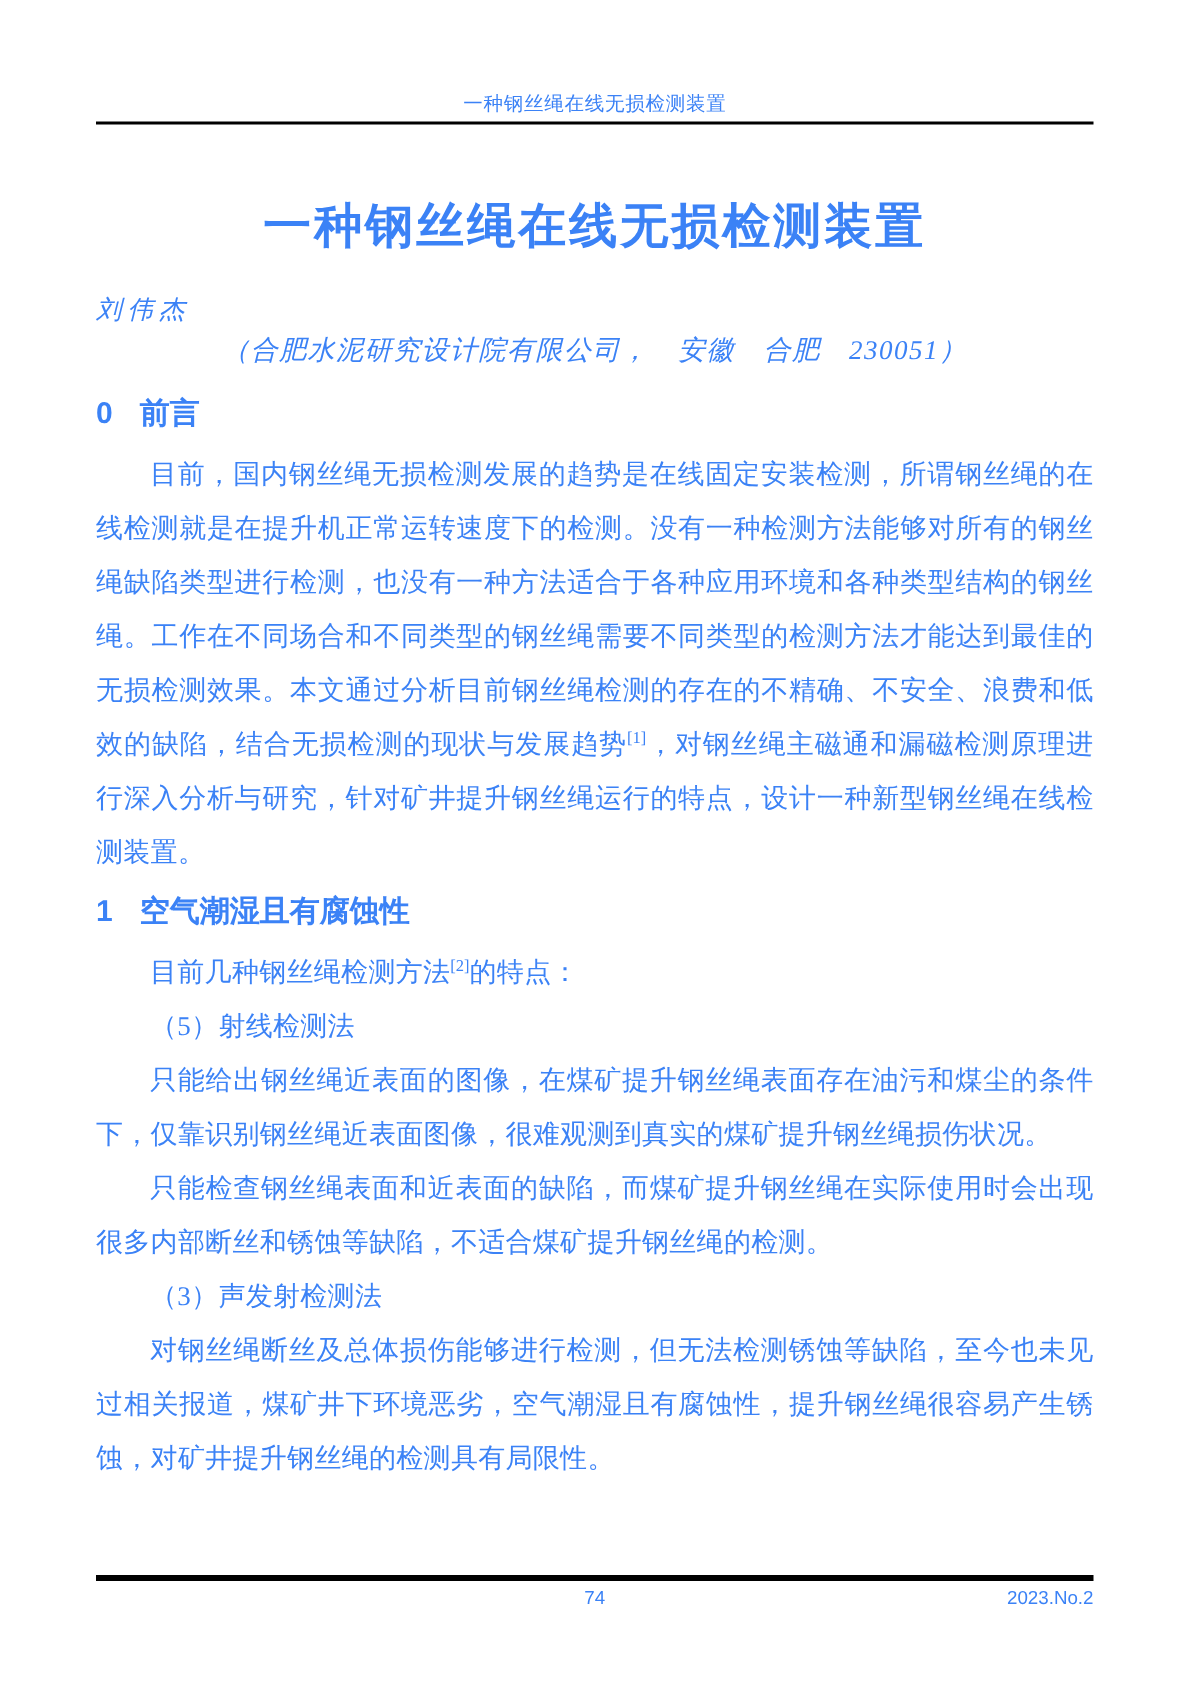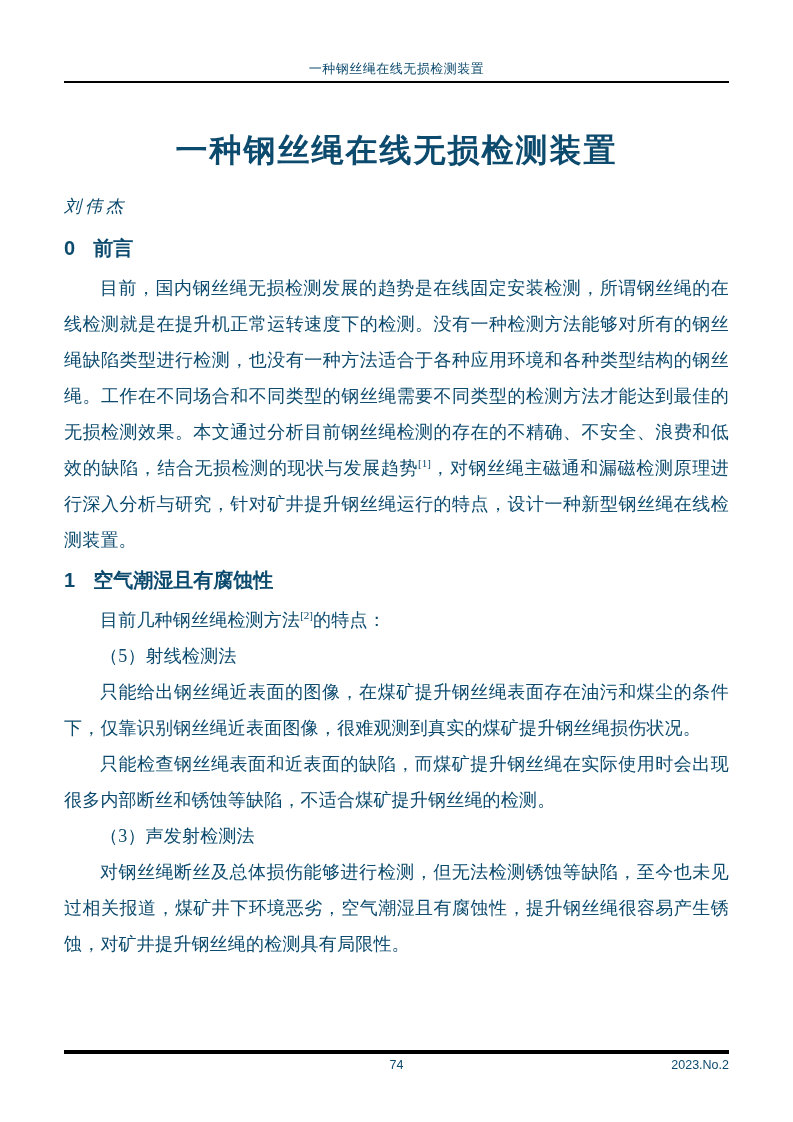--- a/index.html
+++ b/index.html
@@ -5,21 +5,21 @@
   html, body {
     margin: 0;
     padding: 0;
     background: #ffffff;
   }
   .page {
     position: relative;
     width: 793px;
     height: 1122px;
     background: #ffffff;
-    color: #0c4a6e;
+    color: #3b82f6;
     font-family: "Liberation Serif", "DejaVu Serif", serif;
     overflow: hidden;
   }
   
   .running-header {
     position: absolute;
     top: 60px;
     left: 0;
     right: 0;
     text-align: center;
@@ -141,20 +141,21 @@
     <span>一种钢丝绳在线无损检测装置</span>
   </div>
   <div class="header-rule"></div>
 
   <div class="content">
 
     <h1 class="doc-title">一种钢丝绳在线无损检测装置</h1>
 
     <div class="author">刘伟杰</div>
 
+    <div class="affiliation">（合肥水泥研究设计院有限公司，　安徽　合肥　230051）</div>
 
     <h2 class="sec-heading first">
       <span class="sec-num">0</span><span class="sec-title">前言</span>
     </h2>
 
     <p class="body-par after-heading">
       <span>目前，国内钢丝绳无损检测发展的趋势是在线固定安装检测，所谓钢丝绳的在线检测就是在提升机正常运转速度下的检测。没有一种检测方法能够对所有的钢丝绳缺陷类型进行检测，也没有一种方法适合于各种应用环境和各种类型结构的钢丝绳。工作在不同场合和不同类型的钢丝绳需要不同类型的检测方法才能达到最佳的无损检测效果。本文通过分析目前钢丝绳检测的存在的不精确、不安全、浪费和低效的缺陷，结合无损检测的现状与发展趋势</span><sup>[1]</sup><span>，对钢丝绳主磁通和漏磁检测原理进行深入分析与研究，针对矿井提升钢丝绳运行的特点，设计一种新型钢丝绳在线检测装置。</span>
     </p>
 
     <h2 class="sec-heading later">

